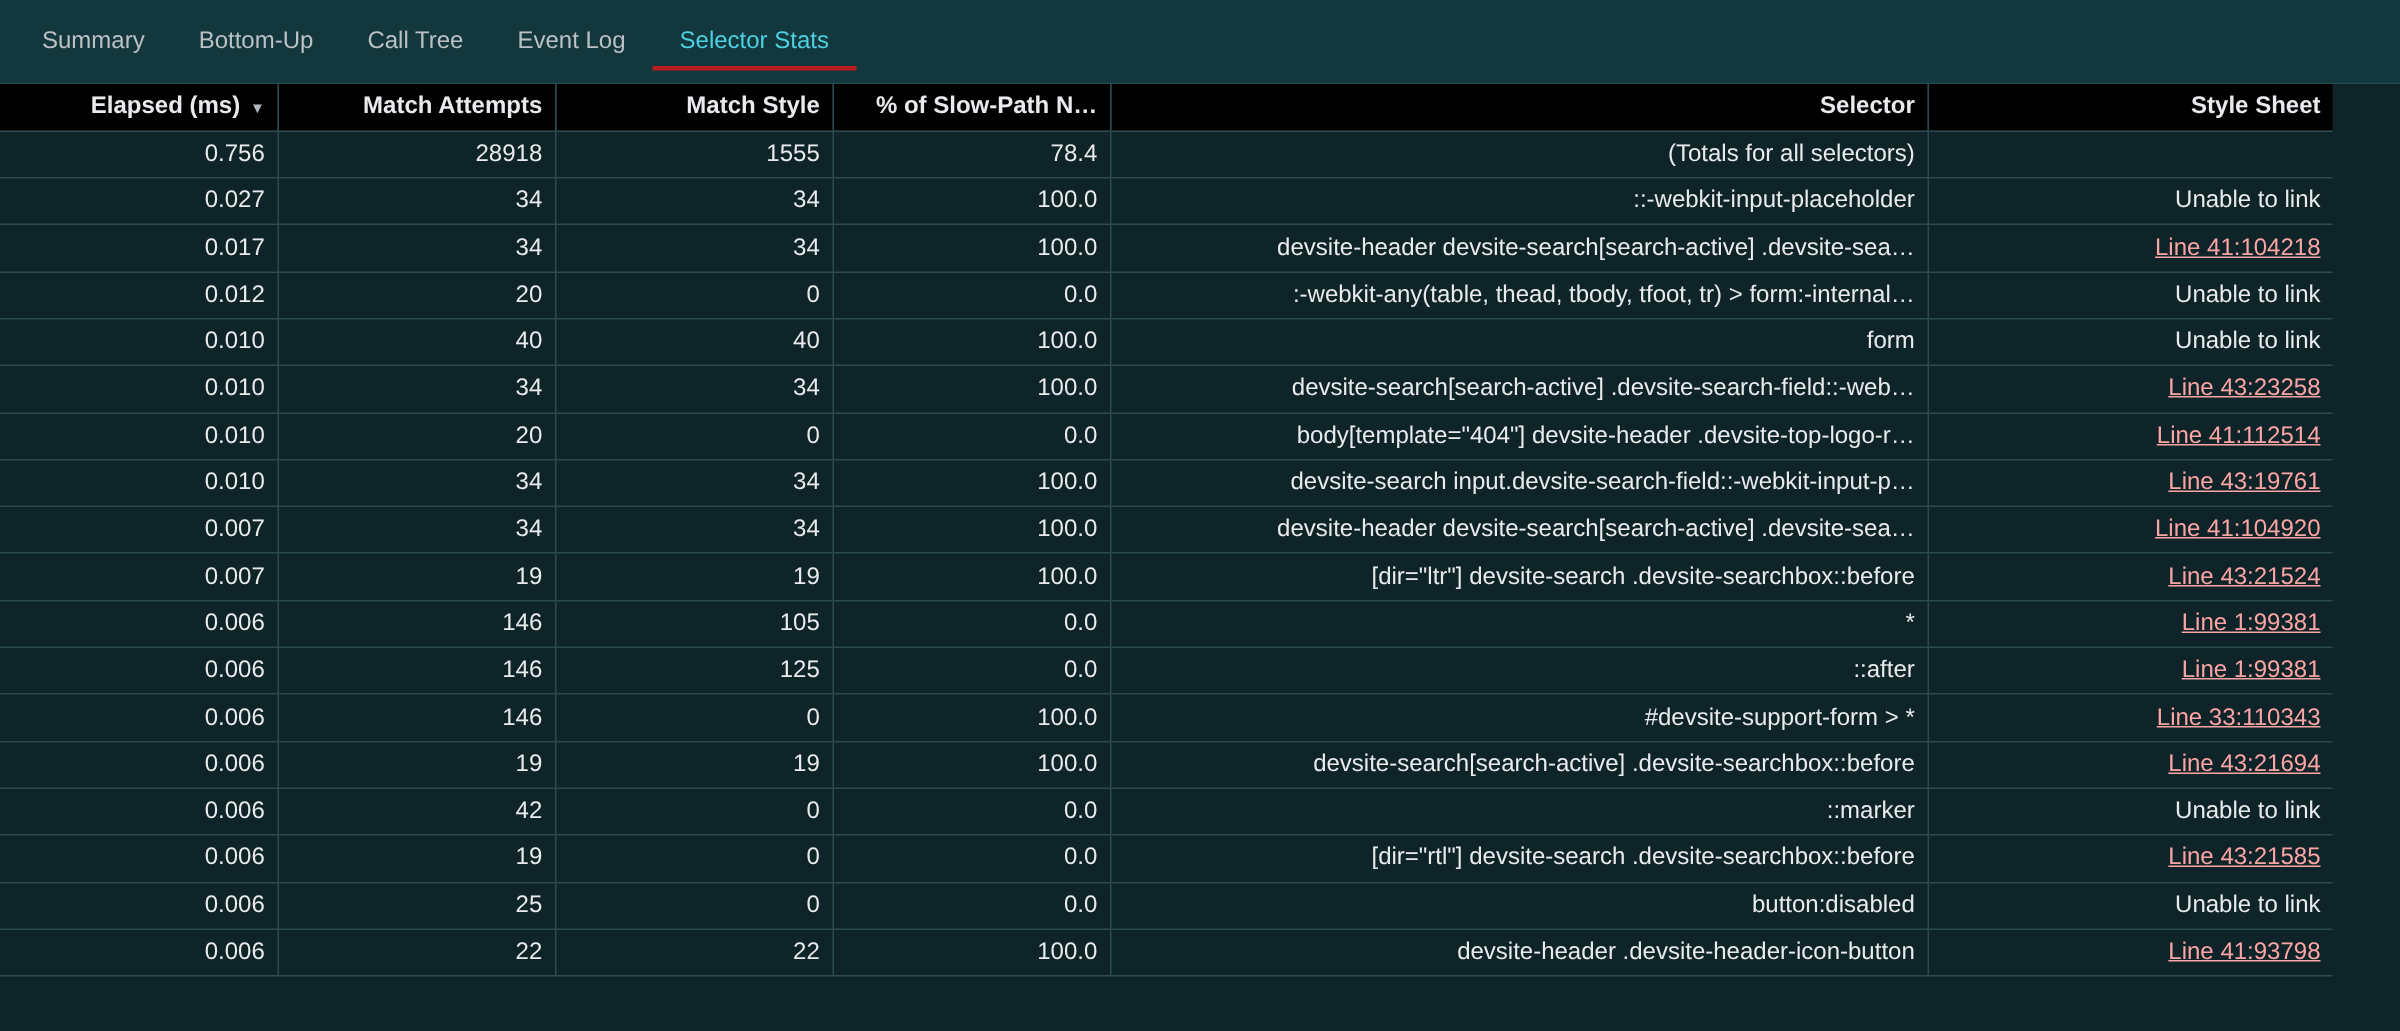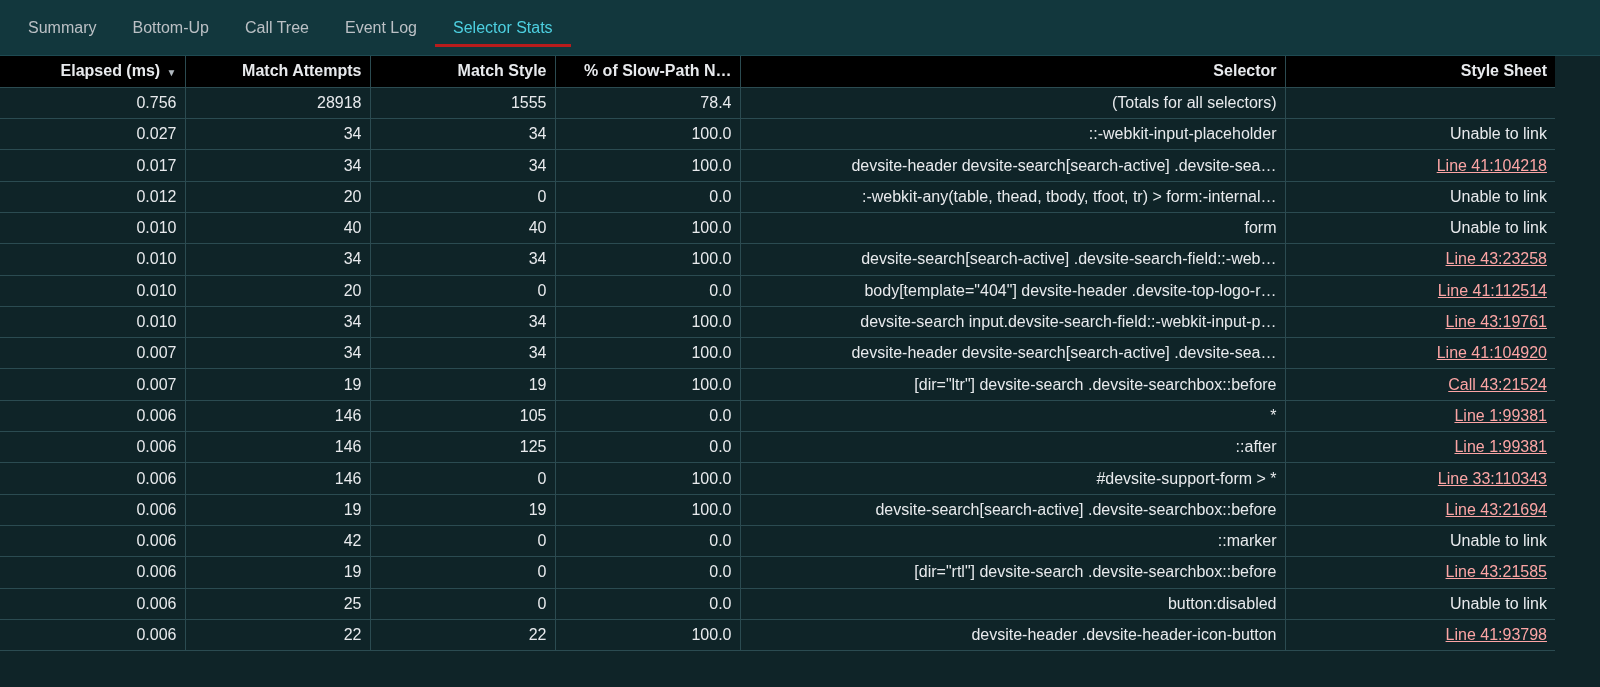--- a/index.html
+++ b/index.html
@@ -189,21 +189,21 @@
           <td class="num">100.0</td>
           <td class="left">devsite-header devsite-search[search-active] .devsite-sea…</td>
           <td class="left"><a class="link">Line 41:104920</a></td>
         </tr>
         <tr>
           <td class="num">0.007</td>
           <td class="num">19</td>
           <td class="num">19</td>
           <td class="num">100.0</td>
           <td class="left">[dir="ltr"] devsite-search .devsite-searchbox::before</td>
-          <td class="left"><a class="link">Call 43:21524</a></td>
+          <td class="left"><a class="link">Line 43:21524</a></td>
         </tr>
         <tr>
           <td class="num">0.006</td>
           <td class="num">146</td>
           <td class="num">105</td>
           <td class="num">0.0</td>
           <td class="left">*</td>
           <td class="left"><a class="link">Line 1:99381</a></td>
         </tr>
         <tr>

